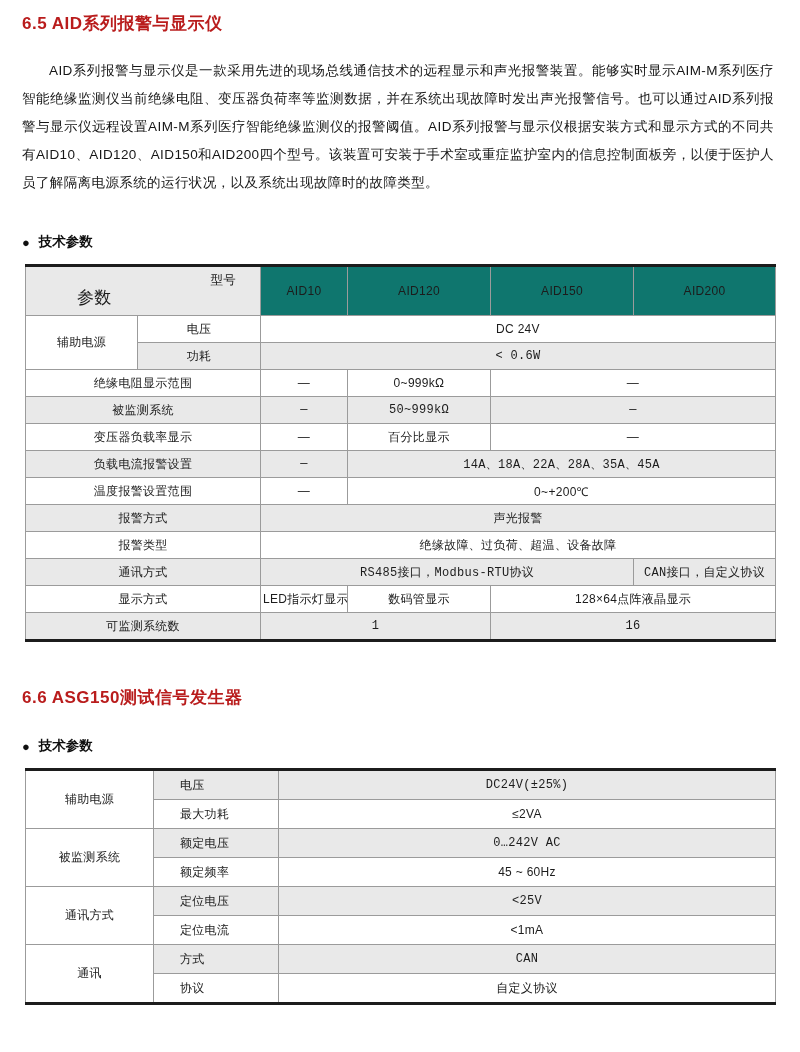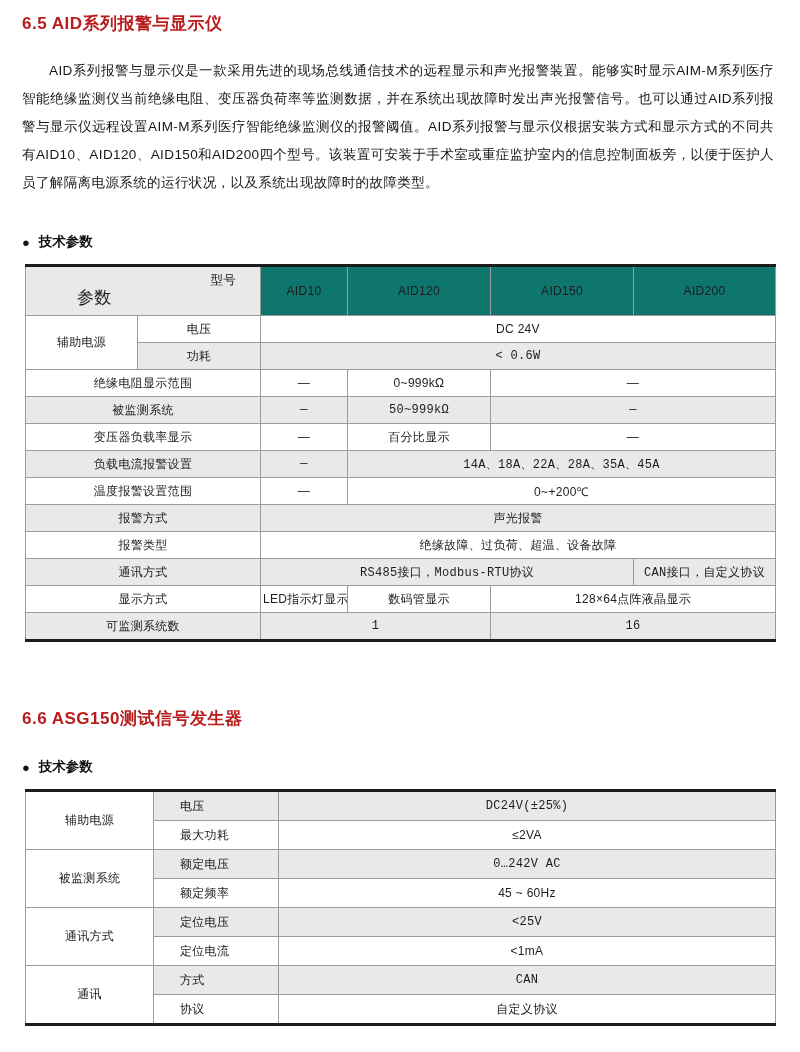--- a/index.html
+++ b/index.html
@@ -15,21 +15,21 @@
     color: #141414;
     overflow: hidden;
   }
   .sec-heading {
     font-size: 17px;
     font-weight: bold;
     letter-spacing: 0.5px;
     color: #b91c1c;
     margin: 0;
   }
-  .sec-heading.second { margin-top: 65px; }
+  .sec-heading.second { margin-top: 44px; }
   .para {
     font-size: 13.5px;
     line-height: 28px;
     text-align: justify;
     text-indent: 2em;
     letter-spacing: 0.4px;
     margin: 22px 4px 0 0;
     color: #161616;
   }
   .params-line {

